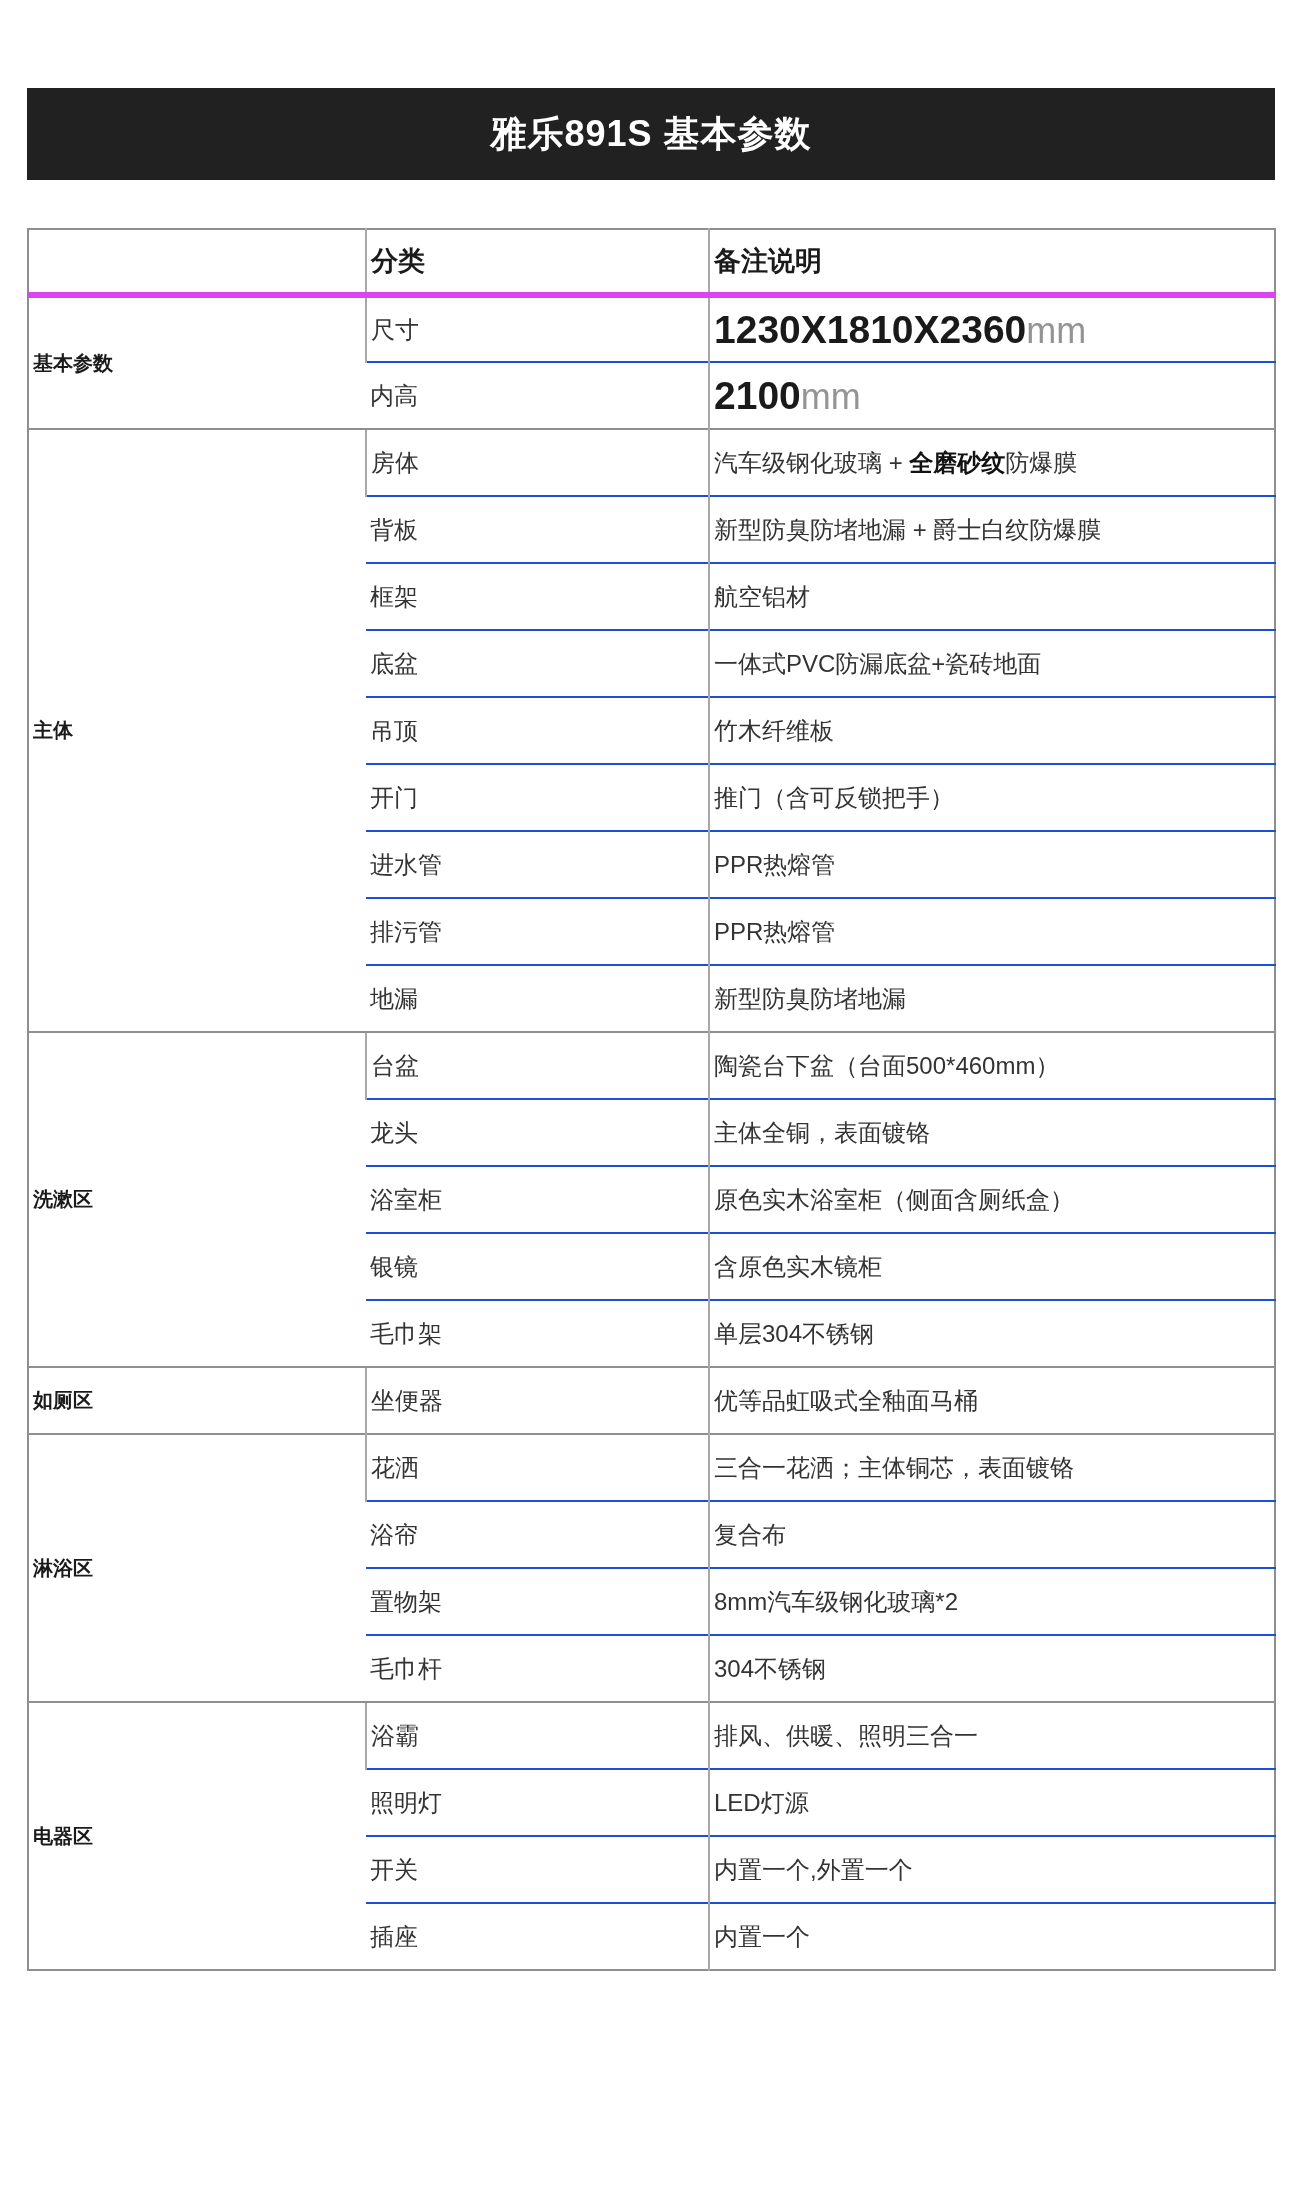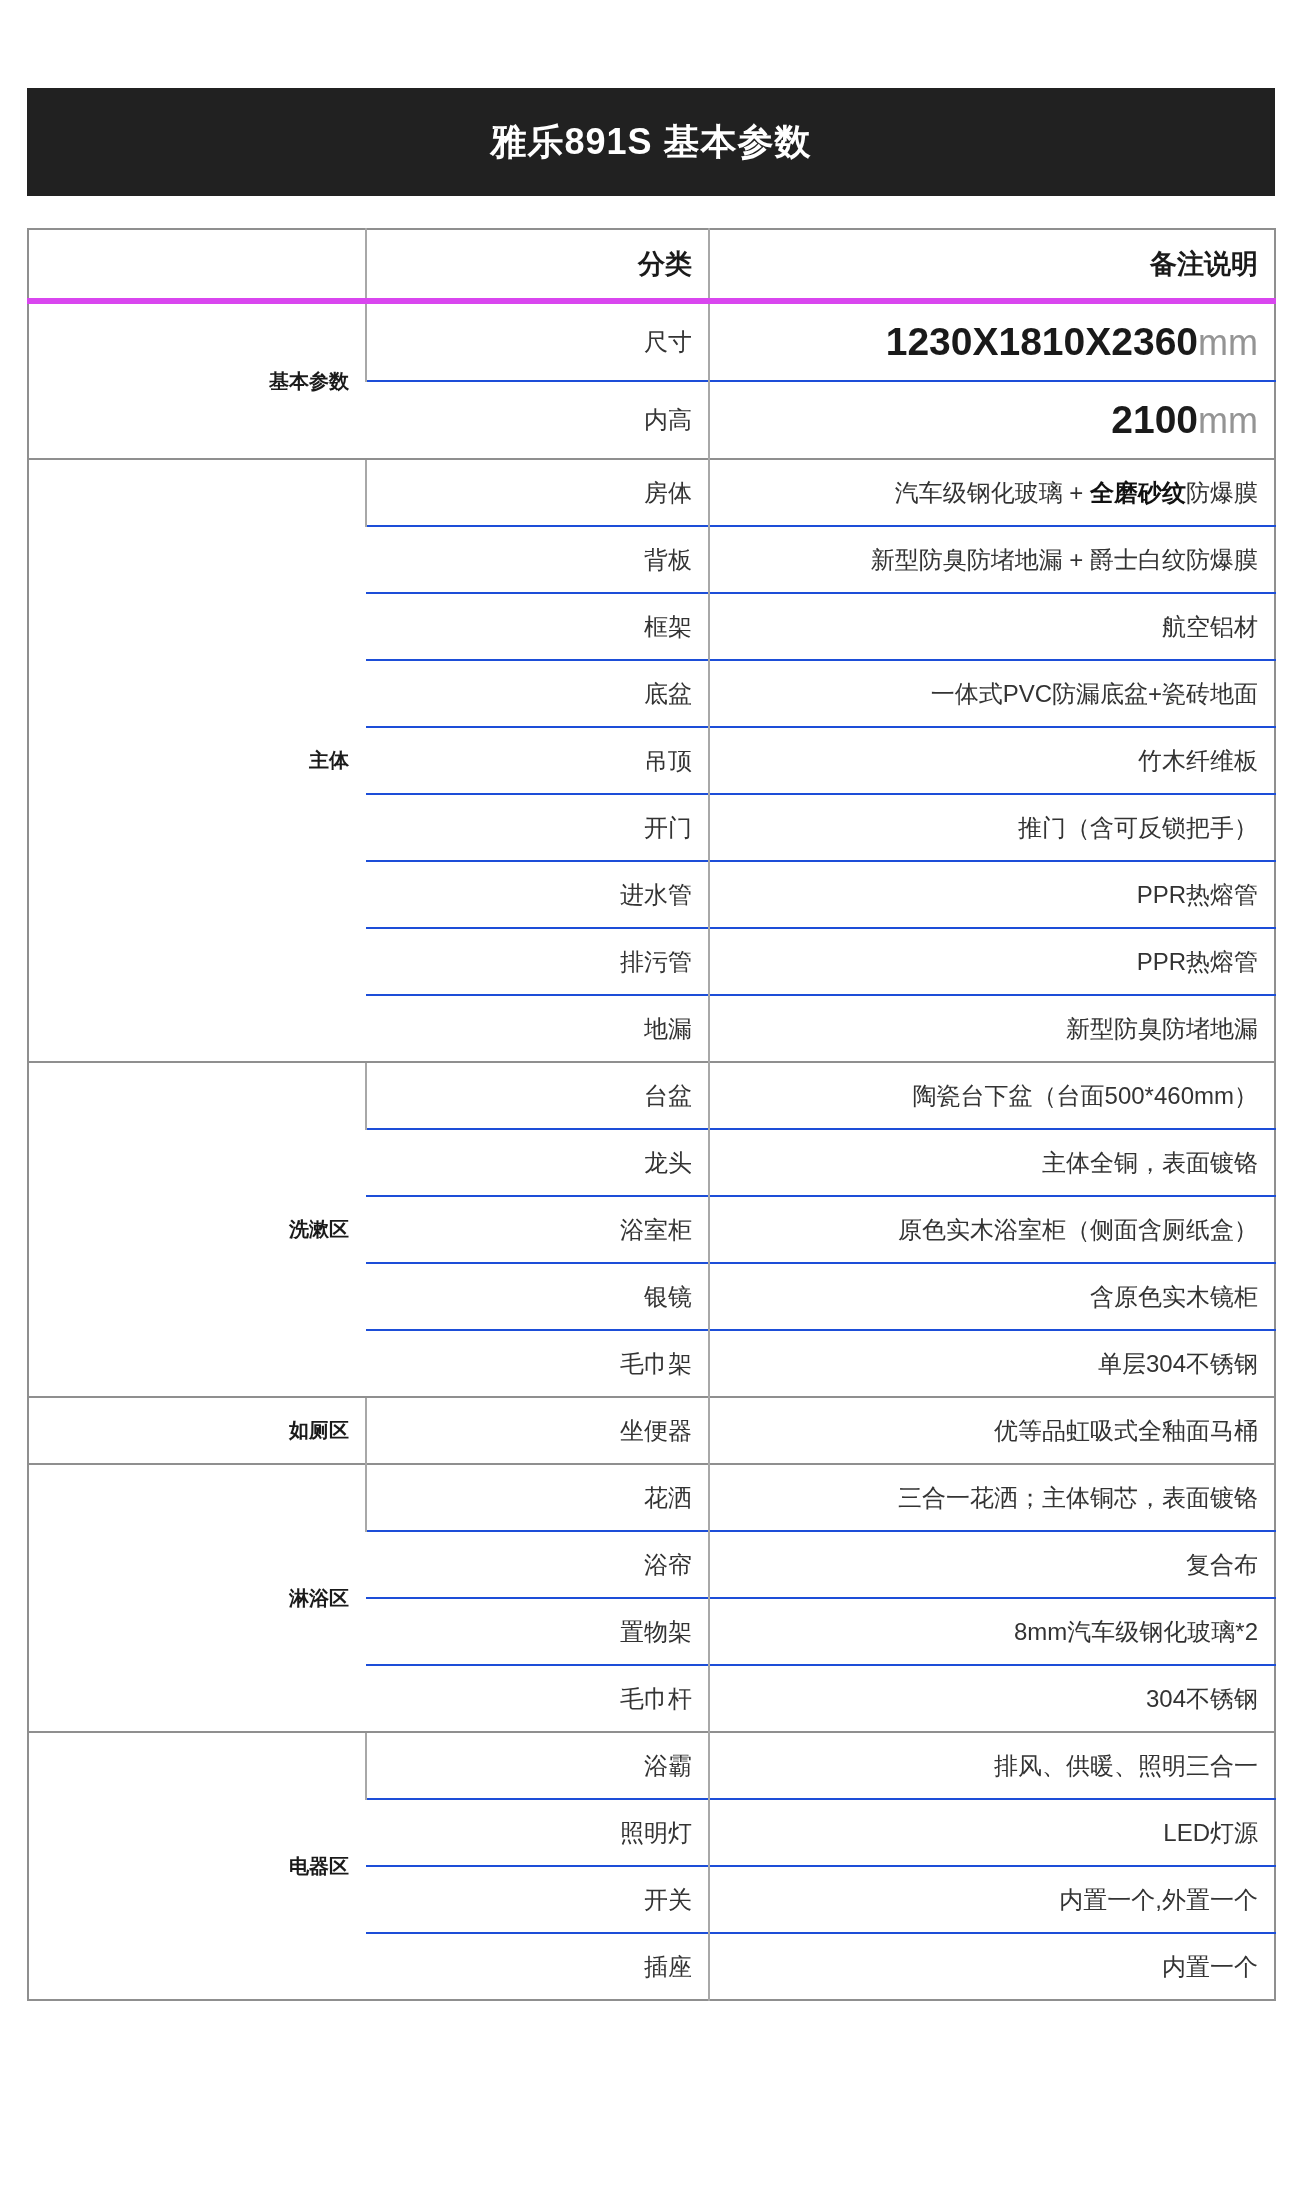--- a/index.html
+++ b/index.html
@@ -19,21 +19,21 @@
     top: 0; left: 0;
     width: 1300px;
     height: 2187px;
     background: #ffffff;
   }
   .title-bar {
     position: absolute;
     left: 27px;
     top: 88px;
     width: 1248px;
-    height: 108px;
+    height: 92px;
     background: #212121;
     display: flex;
     align-items: center;
     justify-content: center;
   }
   .title-bar .title-text {
     color: #ffffff;
     font-size: 36px;
     font-weight: 700;
     letter-spacing: 1px;
@@ -44,22 +44,22 @@
     top: 228px;
     width: 1247px;
     border-collapse: collapse;
     table-layout: fixed;
     border: 2px solid #8f8f8f;
   }
   col.c1 { width: 338px; }
   col.c2 { width: 343px; }
   col.c3 { width: 566px; }
   .spec-table th, .spec-table td {
-    padding: 16px;
-    text-align: right;
+    padding: 4px;
+    text-align: left;
     vertical-align: middle;
     overflow: hidden;
     white-space: nowrap;
   }
   .spec-table thead tr { height: 66px; }
   .spec-table tbody tr { height: 67px; }
   .spec-table th {
     font-size: 27px;
     font-weight: 700;
     color: #1a1a1a;

